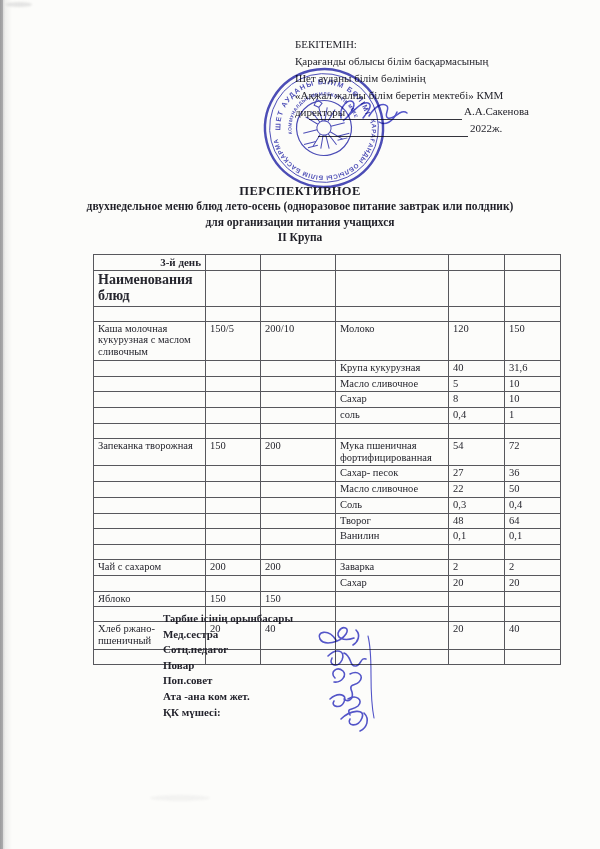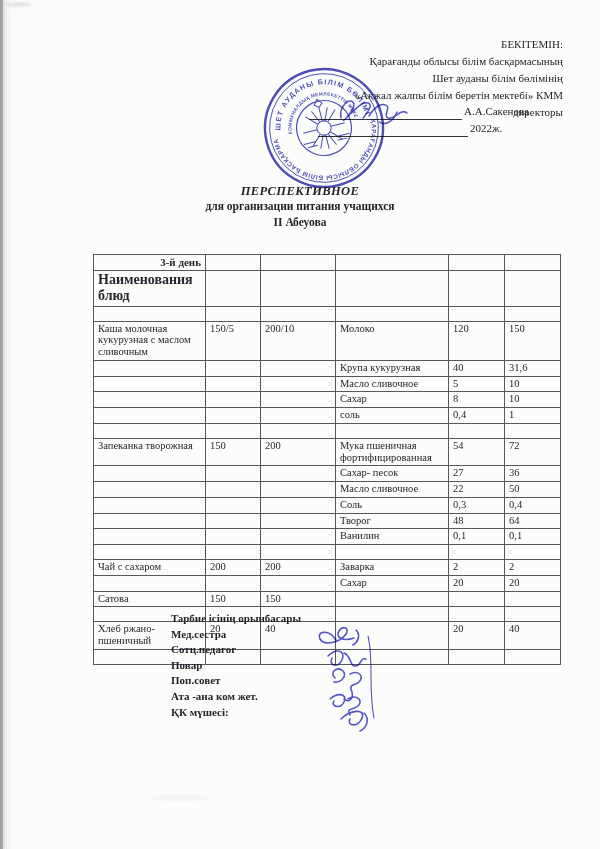--- a/index.html
+++ b/index.html
@@ -9,45 +9,45 @@
     font-family:"Liberation Serif","DejaVu Serif",serif;
     color:#26262e;
   }
   
   .scan-edge-left{position:absolute;left:0;top:0;bottom:0;width:12px;
     background:linear-gradient(90deg,rgba(105,105,108,.42),rgba(180,180,180,.18) 45%,rgba(255,255,255,0));}
   .scan-edge-strip{position:absolute;left:0;top:0;bottom:0;width:3px;background:rgba(90,90,95,.35);}
   .scan-smudge{position:absolute;background:rgba(120,120,125,.18);border-radius:50%;filter:blur(1px);}
 
   
-  .approval{position:absolute;left:295px;top:36px;width:268px;font-size:11px;line-height:17px;text-align:right;}
+  .approval{position:absolute;left:295px;top:36px;width:268px;font-size:11px;line-height:17px;}
   .approval div{white-space:nowrap;}
   .sig-line{position:absolute;height:0;border-bottom:1px solid #33333b;}
   .signer-name{position:absolute;font-size:11px;white-space:nowrap;}
 
   
   .title-block{position:absolute;left:0;top:183px;width:600px;text-align:center;
     font-weight:bold;color:#1f1f27;}
-  .title-line1{font-size:12.5px;letter-spacing:.4px;line-height:16px;font-style:italic;}
+  .title-line1{font-size:12.5px;letter-spacing:.4px;line-height:16px;}
   .title-line{font-size:11.5px;line-height:15.5px;}
 
   
   table.menu{position:absolute;left:93px;top:254px;border-collapse:collapse;table-layout:fixed;
     width:467px;font-size:10.5px;line-height:1.12;color:#26262e;}
   table.menu td{border:1px solid #57575c;padding:1px 4px 2px 4px;vertical-align:top;height:11px;
     overflow:hidden;word-wrap:break-word;}
   tr.row-day td:first-child{font-weight:bold;text-align:right;font-size:11px;}
   tr.row-head td:first-child{font-weight:bold;font-size:14px;}
 
   
   .footer-roles{position:absolute;left:163px;top:611px;font-size:11px;font-weight:bold;
     line-height:15.6px;color:#23232c;}
   .footer-names{position:absolute;left:443px;top:611px;font-size:11px;font-weight:bold;
     line-height:15.6px;color:#23232c;}
-  .footer-roles div,.footer-names div{white-space:nowrap;margin-left:8px;}
+  .footer-roles div,.footer-names div{white-space:nowrap;}
 
   
   .stamp-svg{position:absolute;left:262px;top:66px;mix-blend-mode:multiply;opacity:.85;
     transform:rotate(-14deg);}
   .ink-svg{position:absolute;mix-blend-mode:multiply;opacity:.88;}
   .stamp-text{font-family:"Liberation Sans","DejaVu Sans",sans-serif;font-weight:bold;}
 </style>
 </head>
 <body>
 
@@ -108,22 +108,23 @@
   <svg class="ink-svg" style="left:335px;top:92px;" width="78" height="38" viewBox="0 0 78 38">
     <g fill="none" stroke-width="1.5" stroke-linecap="round" stroke="#3c3ec5">
       <path d="M6,26 C4,14 14,6 18,10 C22,14 12,26 8,29 C16,22 26,9 33,11 C39,13 31,22 28,26"></path>
       <path d="M34,24 C40,14 48,10 52,14 C55,17 48,24 53,26 C59,28 66,16 72,21"></path>
       <path d="M44,30 C50,34 58,30 62,20"></path>
     </g>
   </svg>
 
   <div class="title-block">
     <div class="title-line1">ПЕРСПЕКТИВНОЕ</div>
+    <div class="title-line">двухнедельное меню блюд  лето-осень (одноразовое питание завтрак или полдник)</div>
     <div class="title-line">для организации питания учащихся</div>
-    <div class="title-line">II Абеуова</div>
+    <div class="title-line">II Крупа</div>
   </div>
 
   <table class="menu">
     <colgroup>
       <col style="width:112px">
         <col style="width:55px">
         <col style="width:75px">
       <col style="width:113px">
         <col style="width:56px">
         <col style="width:56px">
@@ -267,21 +268,21 @@
         </tr>
         <tr>
           <td></td>
           <td></td>
           <td></td>
           <td>Сахар</td>
           <td>20</td>
           <td>20</td>
         </tr>
         <tr>
-          <td>Сатова</td>
+          <td>Яблоко</td>
           <td>150</td>
           <td>150</td>
           <td></td>
           <td></td>
           <td></td>
         </tr>
         <tr>
           <td></td>
           <td></td>
           <td></td>

